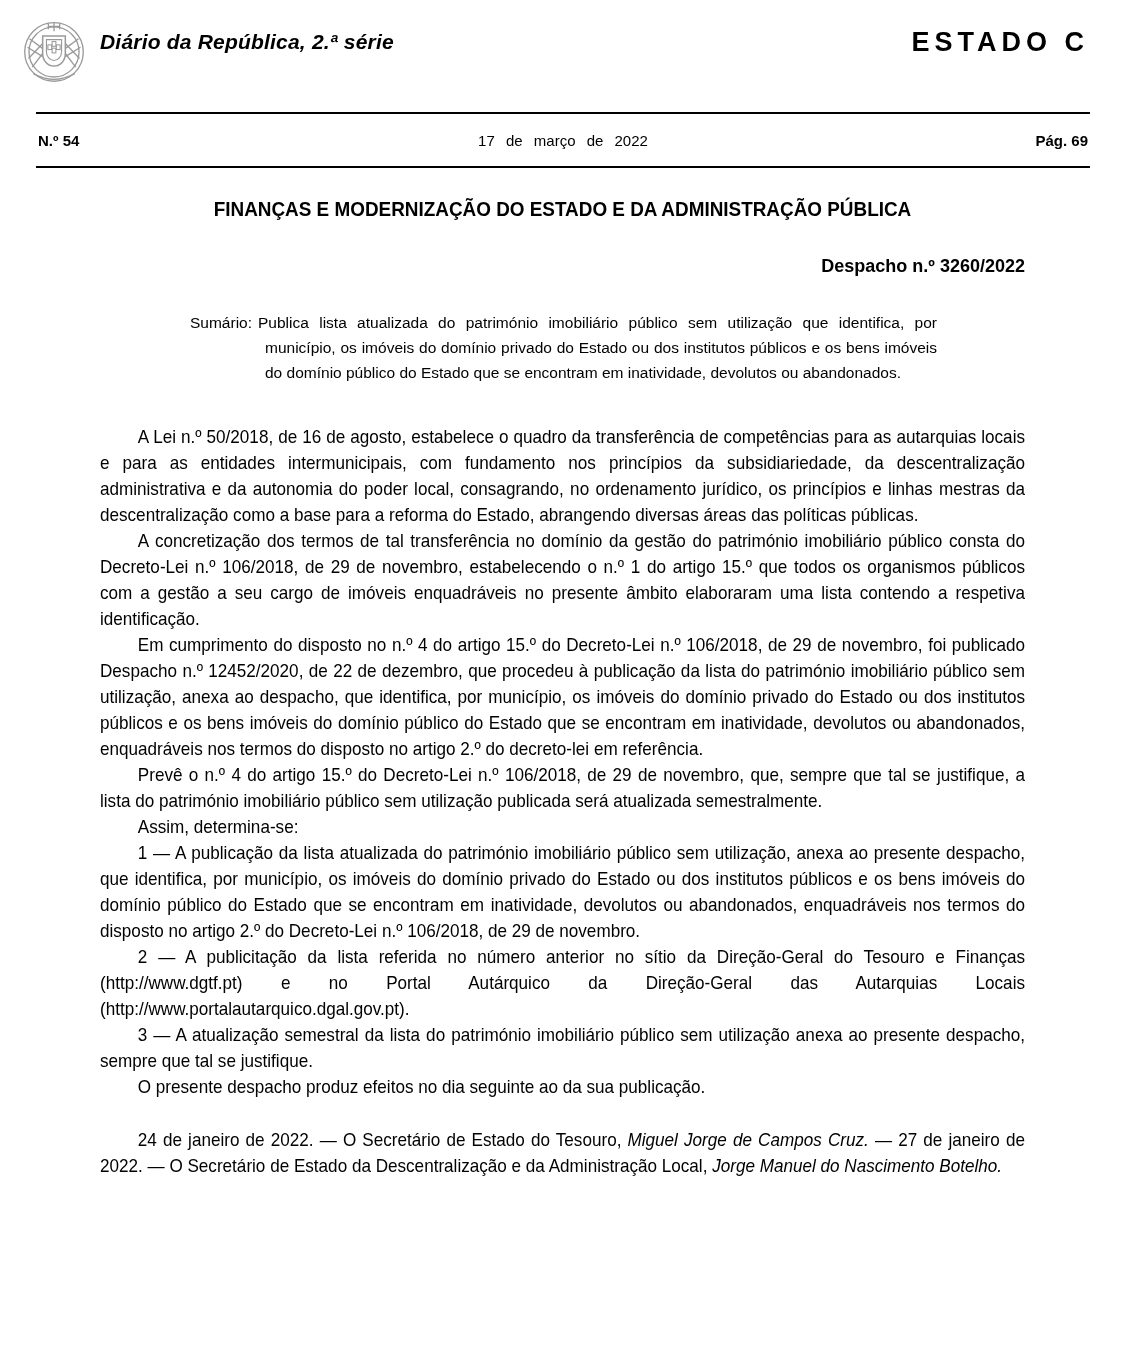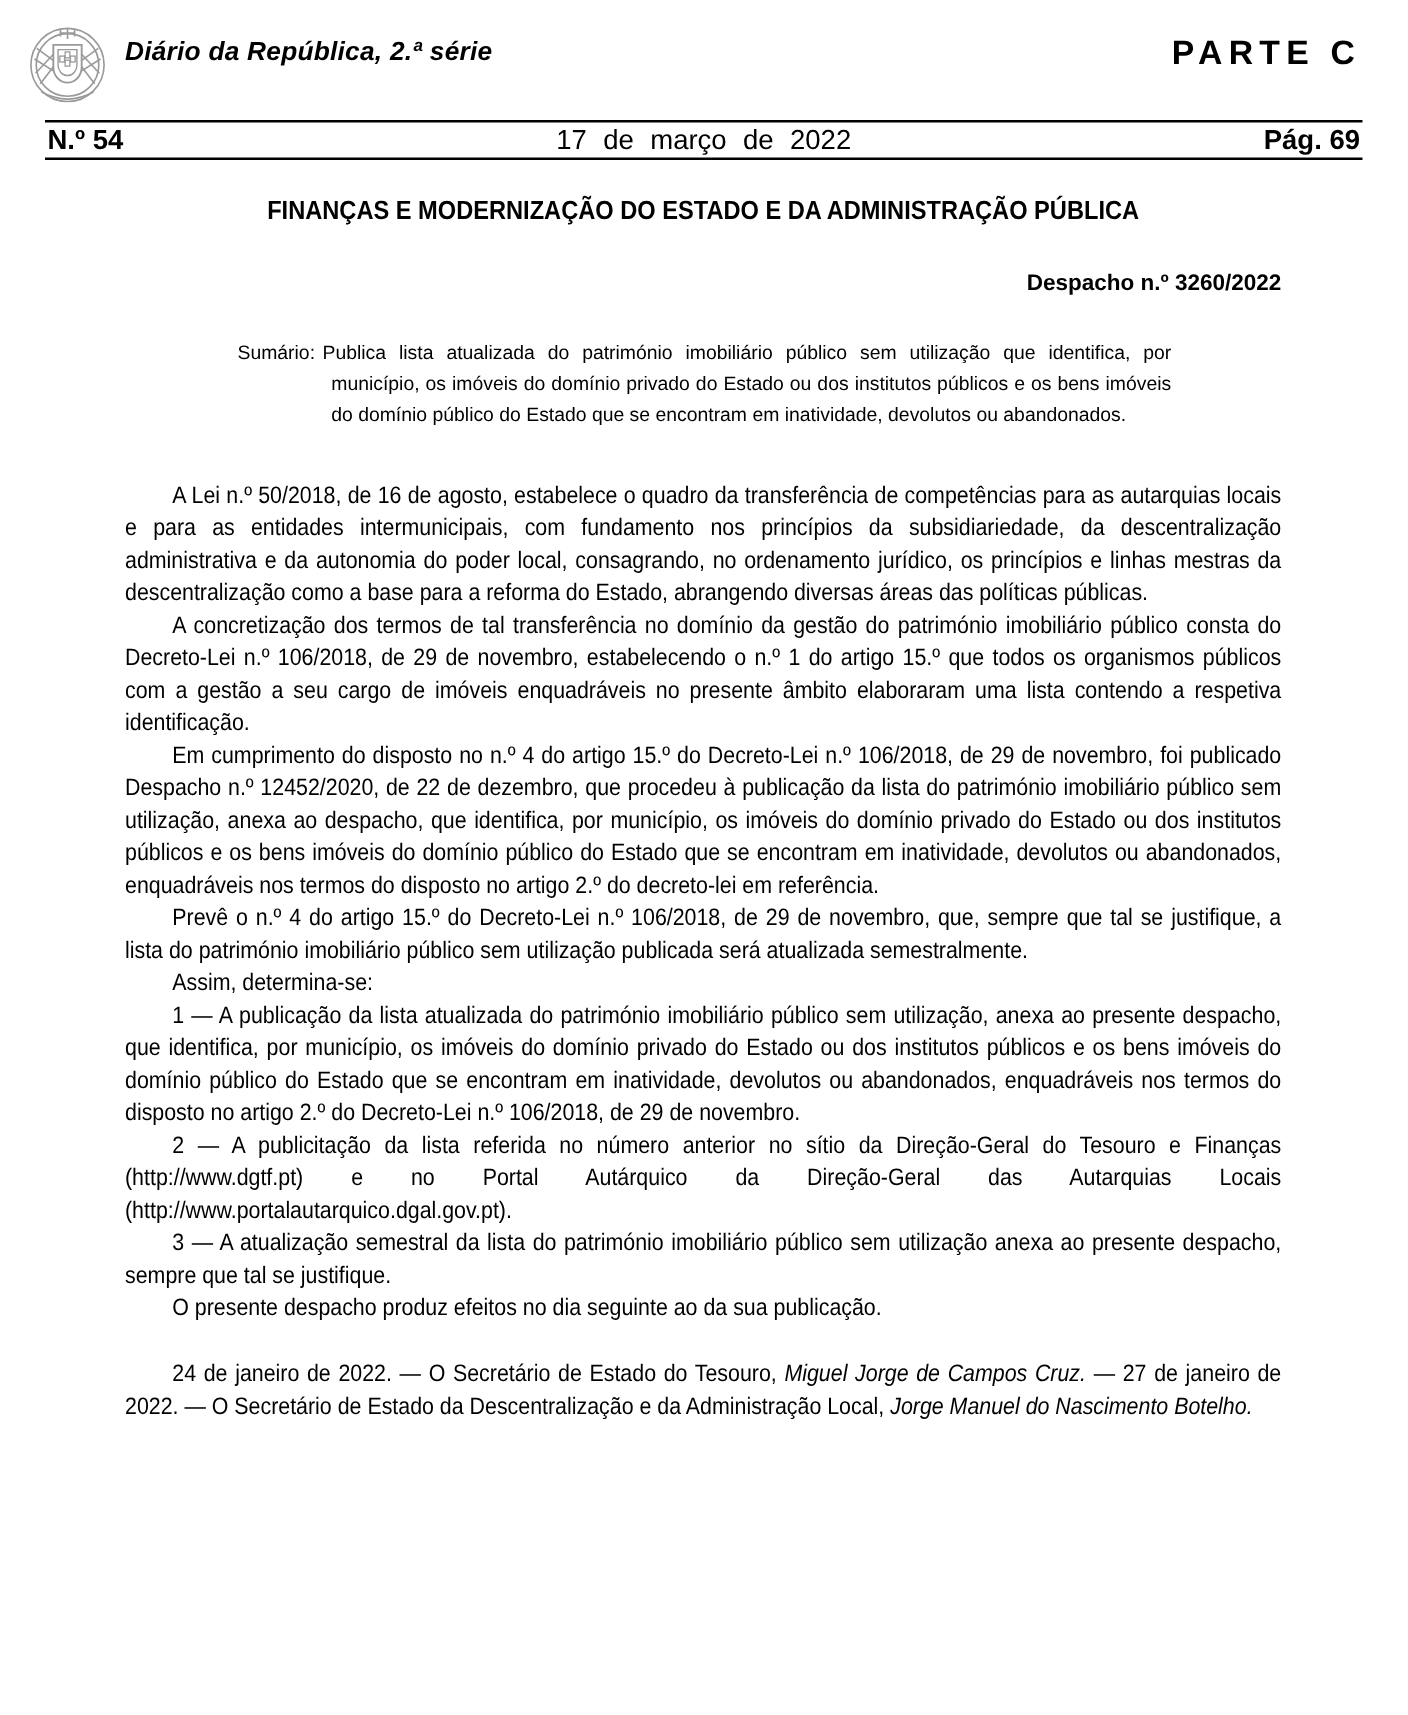--- a/index.html
+++ b/index.html
@@ -5,41 +5,41 @@
   * { margin: 0; padding: 0; box-sizing: border-box; }
   html, body { background: #ffffff; }
   body {
     width: 1126px; height: 1372px;
     margin: 0 auto;
     overflow: hidden;
     font-family: "Liberation Sans", sans-serif;
     color: #000;
   }
   
-  .masthead { position: relative; height: 96px; }
+  .masthead { position: relative; height: 112px; }
   .crest { position: absolute; left: 20px; top: 13px; width: 68px; height: 76px; }
   .brand {
     position: absolute; left: 100px; top: 30px;
     font-size: 21px; font-weight: bold; font-style: italic;
     letter-spacing: 0.2px;
   }
   .part {
     position: absolute; right: 37px; top: 27px;
     font-size: 27px; font-weight: bold; letter-spacing: 5px;
   }
   
   .meta-bar {
     position: relative;
     margin: 0 36px;
     border-top: 2px solid #000;
     border-bottom: 2px solid #000;
-    height: 32px;
+    height: 56px;
     display: flex; align-items: center; justify-content: space-between;
     padding: 0 2px;
-    font-size: 22px;
+    font-size: 15px;
   }
   .meta-number, .meta-page { font-weight: bold; }
   .meta-date {
     position: absolute; left: 50%; top: 50%;
     transform: translate(-50%, -50%);
     word-spacing: 7px; white-space: nowrap;
   }
   
   .article { margin: 0 101px 0 100px; }  
   .condensed {
@@ -109,21 +109,21 @@
         <g fill="none" stroke="#9a9a9a" stroke-width="1.1">
           <rect x="34" y="28" width="4" height="5"></rect>
           <rect x="34" y="35" width="4" height="5"></rect>
           <rect x="29.5" y="31.5" width="4" height="5"></rect>
           <rect x="38.5" y="31.5" width="4" height="5"></rect>
         </g>
       </g>
     </svg>
   </span>
   <div class="brand">Diário da República, 2.ª série</div>
-  <div class="part">PARTE C</div>
+  <div class="part">ESTADO C</div>
 </header>
 
 <div class="meta-bar">
   <span class="meta-number">N.º 54</span>
   <span class="meta-date">17 de março de 2022</span>
   <span class="meta-page">Pág. 69</span>
 </div>
 
 <article class="article">
 

